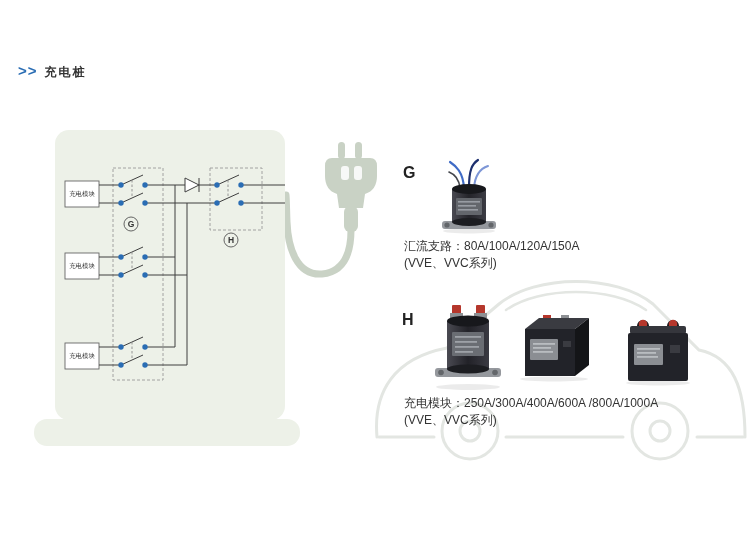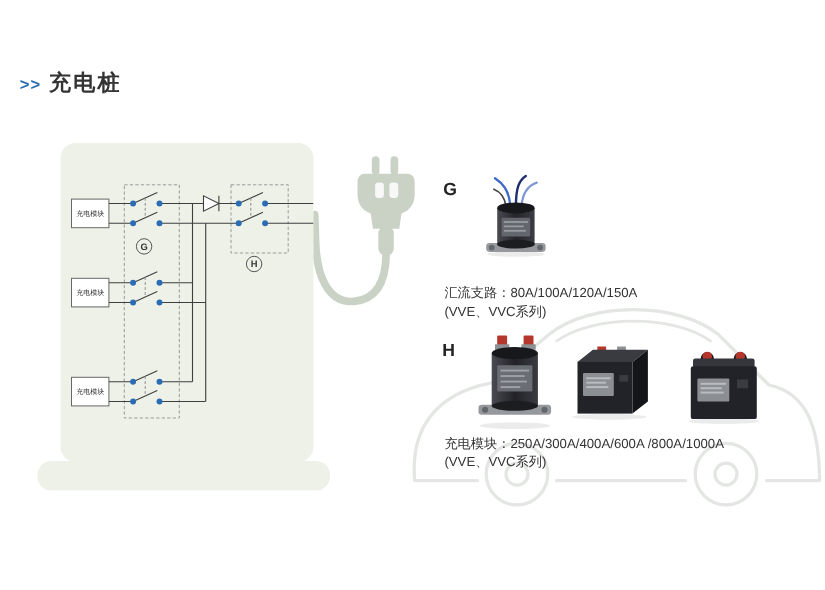--- a/index.html
+++ b/index.html
@@ -4,21 +4,21 @@
 <style>
   :root{
     --accent:#2a6db4; --panel:#edf1e8; --cable:#c9d2c5;
     --line:#3f3f3f; --car:#e3e6e2; --text:#333333;
   }
   *{box-sizing:border-box;margin:0;padding:0}
   body{background:#fff;font-family:"Liberation Sans","DejaVu Sans",sans-serif}
   .page{position:relative;width:750px;height:536px;background:#ffffff;overflow:hidden}
   .header{position:absolute;left:18px;top:62px;display:flex;align-items:baseline;gap:7px}
   .marker{color:var(--accent);font-weight:bold;font-size:15px;letter-spacing:1px}
-  .title{color:#333;font-weight:bold;font-size:20px;letter-spacing:2px}
+  .title{color:#333;font-weight:bold;font-size:12px;letter-spacing:2px}
   .bg-art{position:absolute;left:0;top:0;pointer-events:none}
   .panel{position:absolute;left:55px;top:130px;width:230px;height:290px;background:var(--panel);border-radius:14px}
   .pedestal{position:absolute;left:34px;top:419px;width:266px;height:27px;background:var(--panel);border-radius:13px}
   .sec-label{position:absolute;font-size:16px;font-weight:bold;color:#222}
   .product{position:absolute}
   .desc{position:absolute;font-size:12px;color:var(--text);line-height:17px;white-space:nowrap}
   
   .wire{stroke:var(--line);stroke-width:1;fill:none}
   .dash{stroke:#9a9a9a;stroke-width:.9;stroke-dasharray:3 2;fill:none}
   .link{stroke:#8a8a8a;stroke-width:.9;stroke-dasharray:2.5 2;fill:none}
@@ -171,21 +171,21 @@
       <rect x="16" y="31" width="34" height="33" fill="url(#gbody)"></rect>
       <ellipse cx="33" cy="64" rx="17" ry="4" fill="#1c1d21"></ellipse>
       <ellipse cx="33" cy="31" rx="17" ry="5" fill="#17181c"></ellipse>
       <rect x="20" y="40" width="26" height="17" rx="1" fill="#63666c"></rect>
       <rect x="22" y="43" width="22" height="1.6" fill="#989ca3"></rect>
       <rect x="22" y="47" width="18" height="1.6" fill="#989ca3"></rect>
       <rect x="22" y="51" width="20" height="1.6" fill="#989ca3"></rect>
     </svg>
   </div>
 
-  <div class="desc" style="left:404px;top:258px">
+  <div class="desc" style="left:404px;top:238px">
     <div>汇流支路：80A/100A/120A/150A</div>
     <div>(VVE、VVC系列)</div>
   </div>
 
   <div class="sec-label" style="left:402px;top:311px">H</div>
 
   <div class="product" style="left:429px;top:299px">
     <svg width="78" height="92" viewBox="0 0 78 92">
       <defs>
         <linearGradient id="h1body" x1="0" x2="1" y1="0" y2="0">

